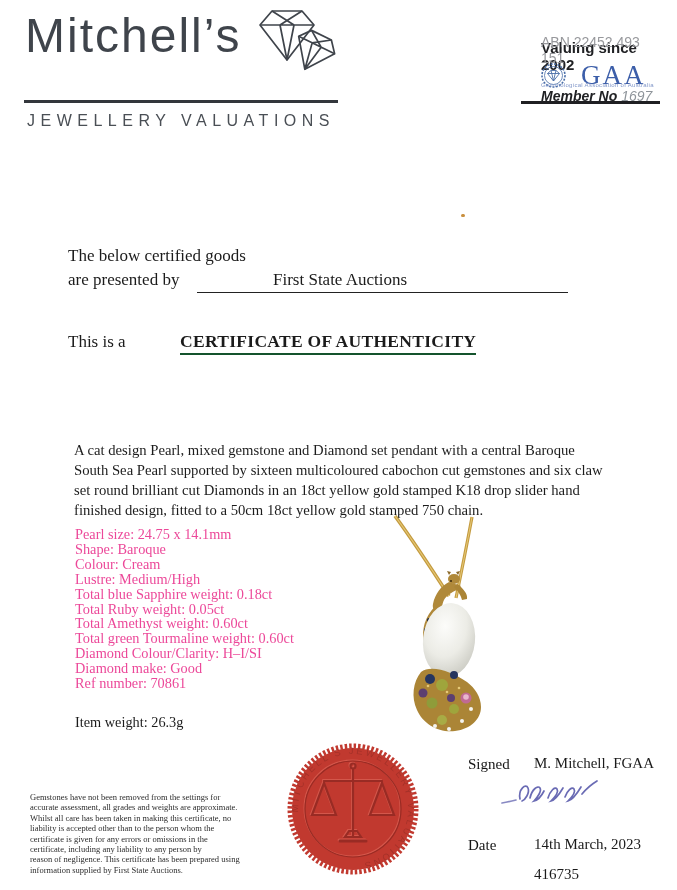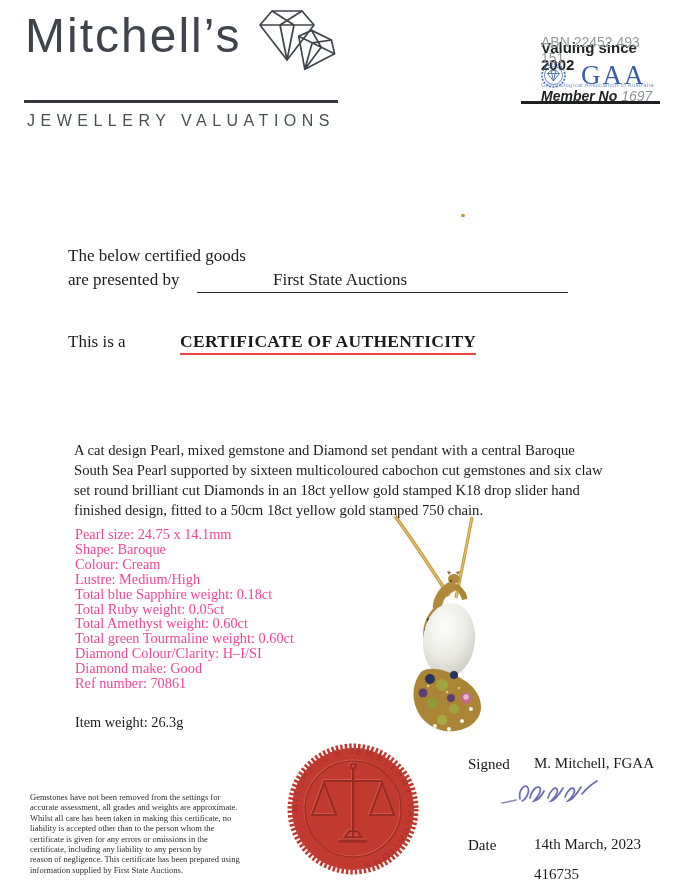--- a/index.html
+++ b/index.html
@@ -29,21 +29,21 @@
 
   
   .pres1{left:68px;top:246px;font-size:17px;}
   .pres2{left:68px;top:270px;font-size:17px;}
   .pres-line{left:197px;top:250px;width:371px;height:42px;border-bottom:1.6px solid #222;}
   .pres-name{position:absolute;left:76px;bottom:2px;font-size:17px;}
 
   
   .thisis{left:68px;top:332px;font-size:17px;}
   .cert-title{left:180px;top:331px;font-size:17.5px;font-weight:bold;letter-spacing:.3px;
-              border-bottom:2px solid #ef4444;padding-bottom:1px;}
+              border-bottom:2px solid #14532d;padding-bottom:1px;}
 
   
   .desc{left:74px;top:440px;font-size:14.7px;line-height:20px;color:#1c1c1c;}
   .specs{left:75px;top:527px;font-size:14.3px;line-height:14.9px;color:#ec4899;}
   .itemweight{left:75px;top:714px;font-size:14.3px;color:#1c1c1c;}
 
   
   .photo{left:383px;top:512px;}
   .speck{left:461px;top:214px;width:4px;height:3px;background:#c98f3e;border-radius:2px;}
   .seal{left:276px;top:737px;}

